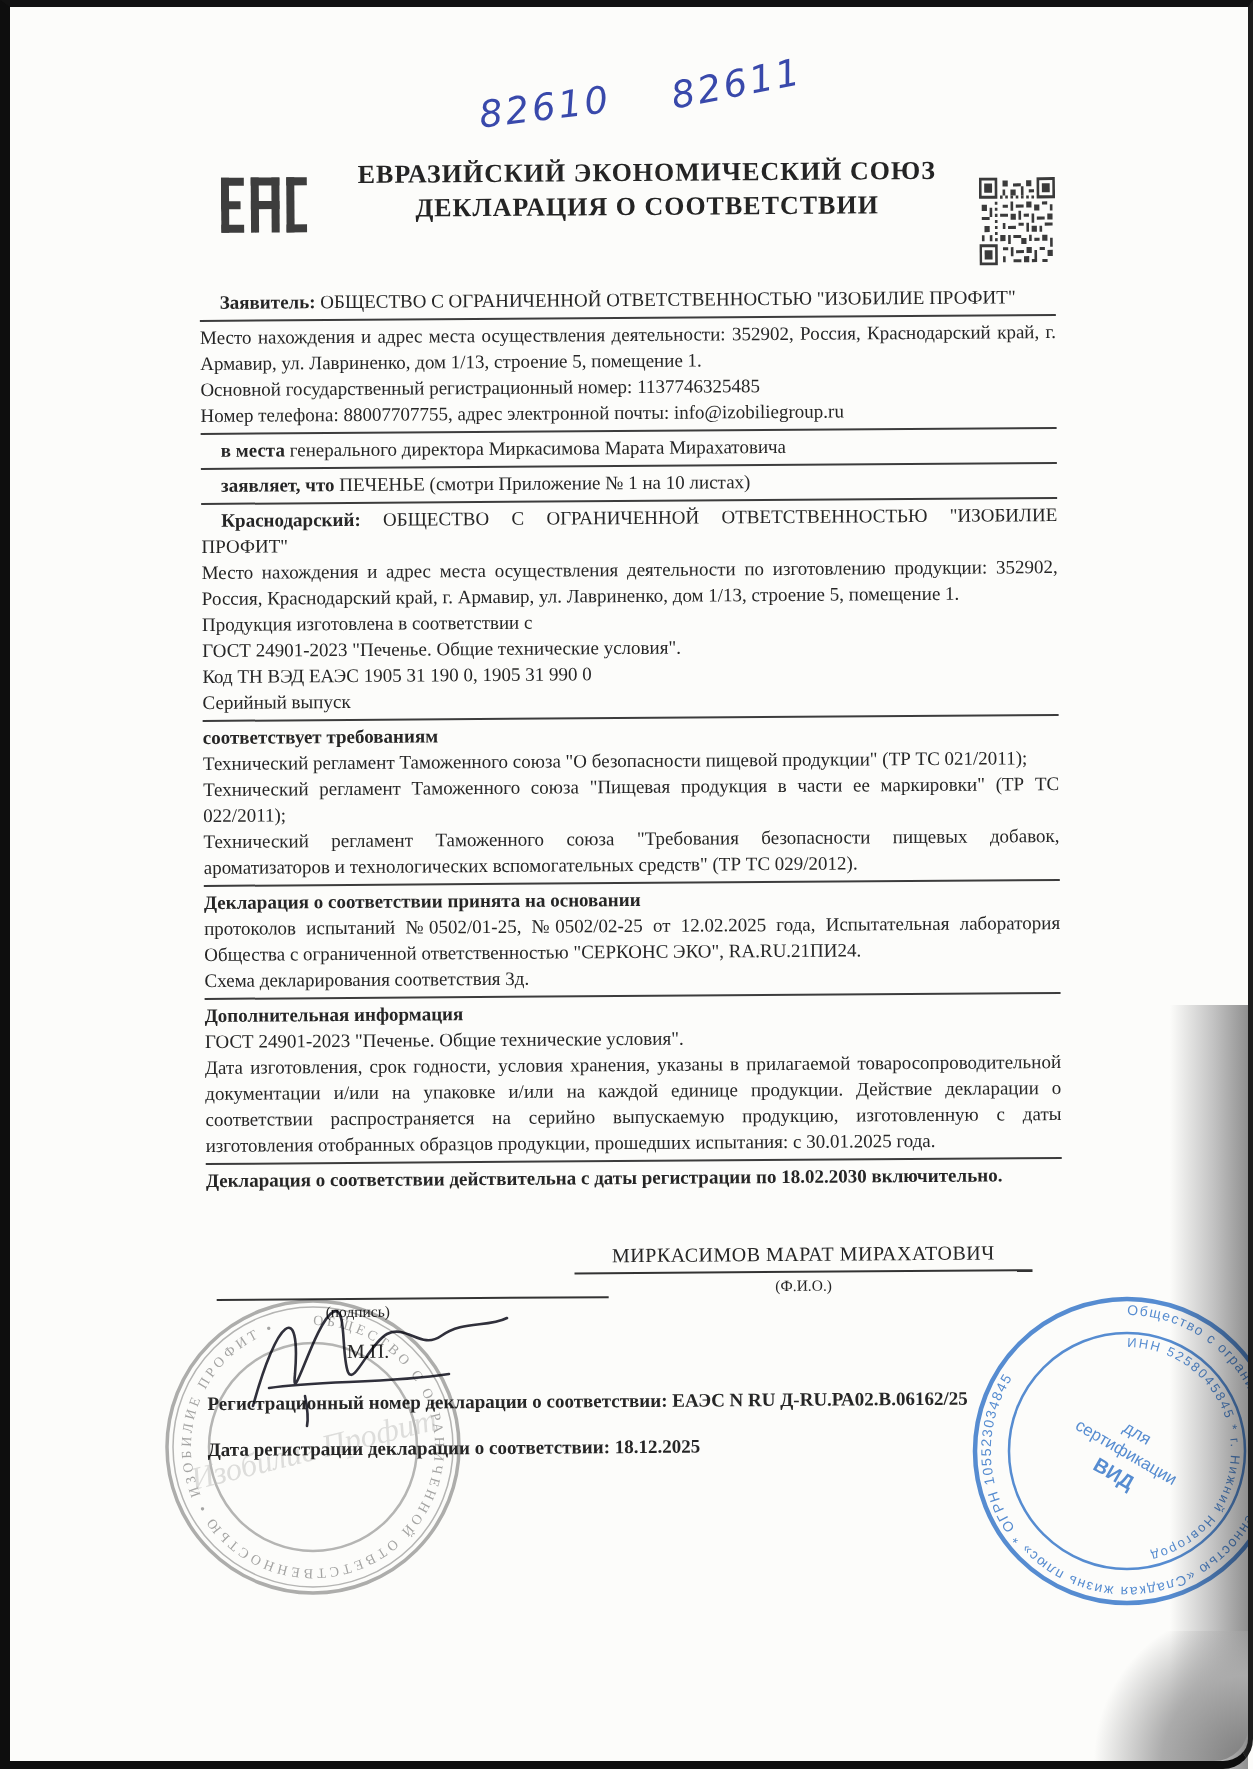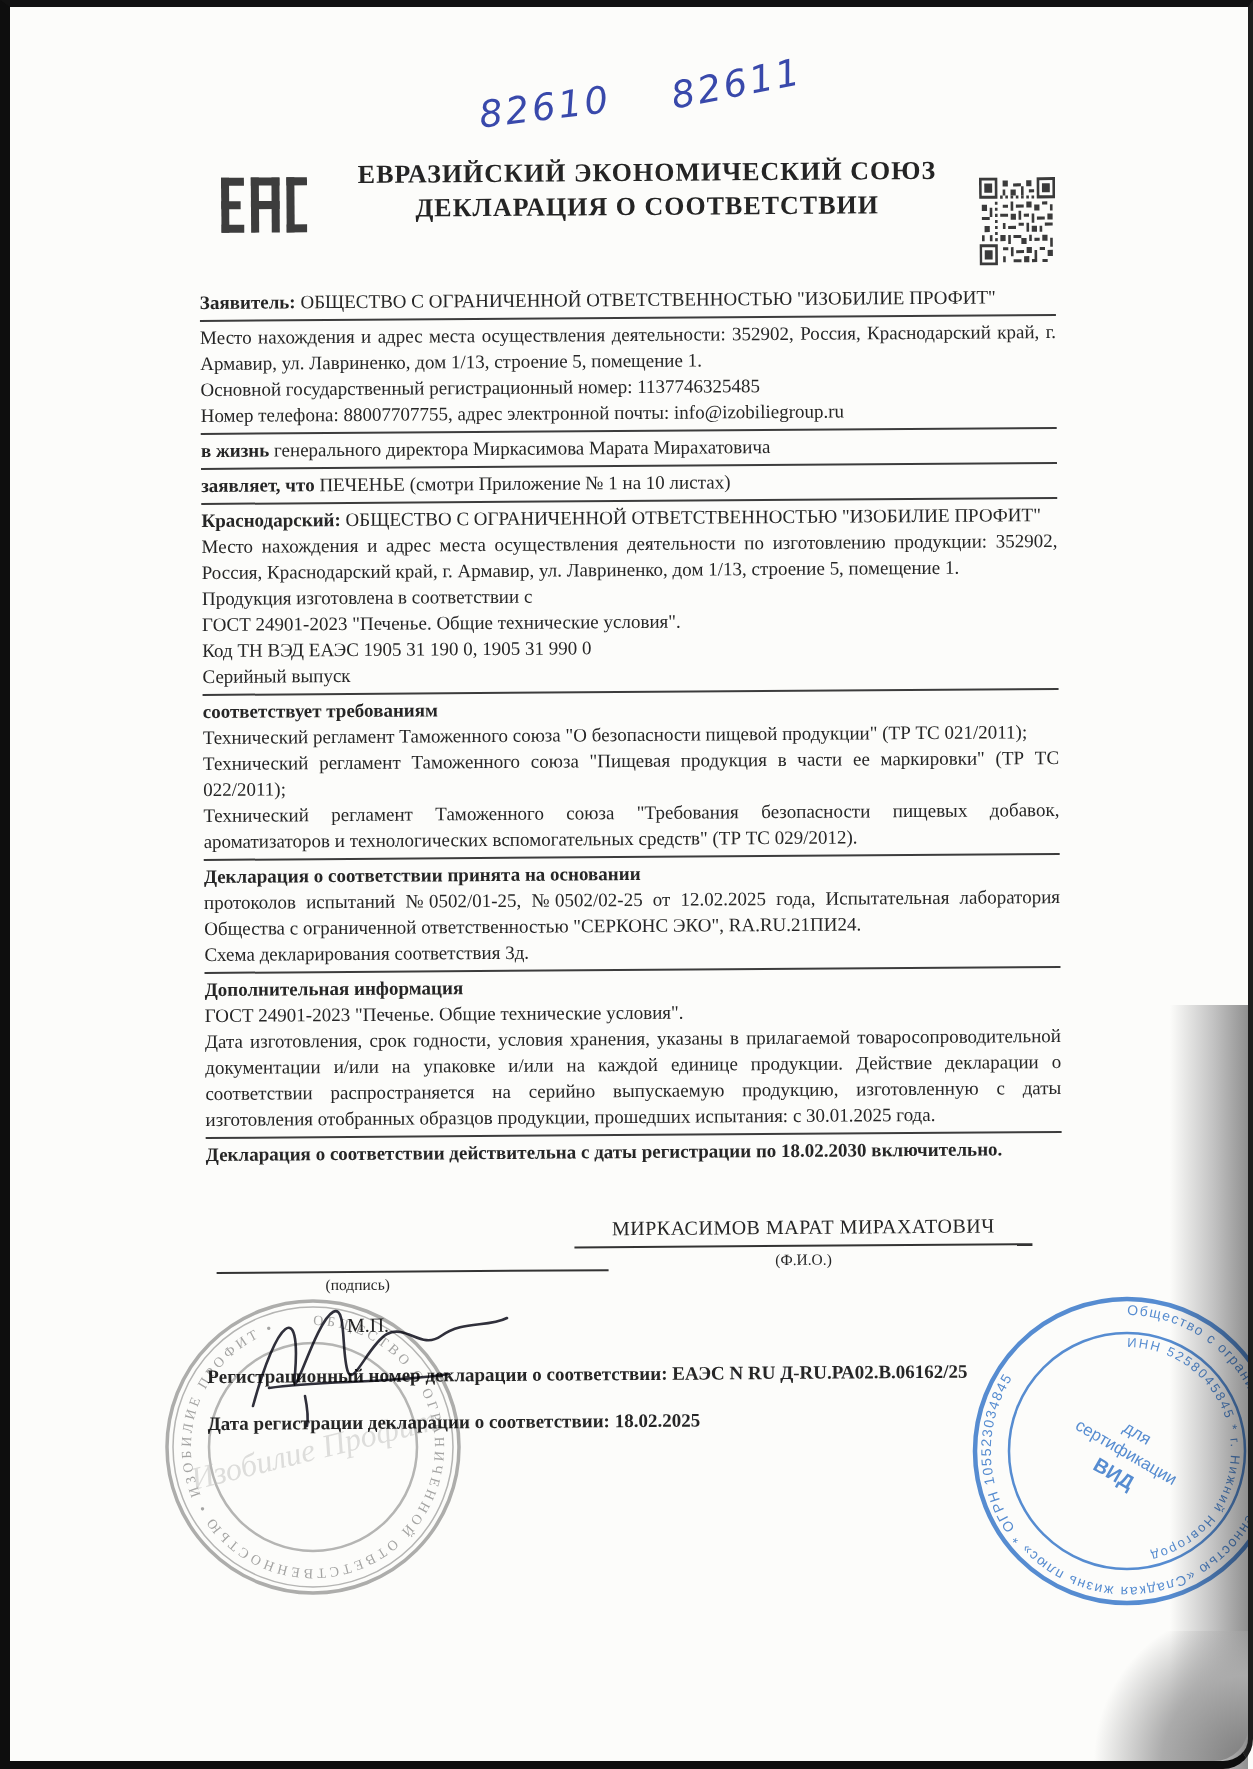--- a/index.html
+++ b/index.html
@@ -38,21 +38,21 @@
   .header{display:flex;margin-top:96px;margin-bottom:16px;}
   .eac-logo{flex:0 0 auto;margin-left:22px;margin-right:14px;}
   .titles{flex:1 1 auto;text-align:center;margin-top:2px;}
   .titles .t1,.titles .t2{
     font-weight:bold;font-size:26px;line-height:1.3;letter-spacing:1px;color:#242424;
   }
   .qr{flex:0 0 auto;margin-top:26px;margin-left:6px;}
   .sec{padding:3px 0 4px;text-align:justify;}
   .sec.rule{border-bottom:2px solid #3c3c3c;}
   .sec p{margin:0;}
-  .lbl{font-weight:bold;}
+  .lbl{font-weight:bold;margin-left:20px;}
   .bold{font-weight:bold;}
   .sig-row{position:relative;height:180px;margin-top:4px;}
   .sig-left{position:absolute;left:10px;top:0;width:392px;text-align:center;}
   .sig-left .line{height:96px;border-bottom:2px solid #333;}
   .sig-left .cap{font-size:15.5px;transform:translateX(-55px);margin-top:1px;}
   .sig-left .mp{font-size:20px;margin-top:16px;transform:translateX(-45px);}
   .sig-right{position:absolute;left:368px;top:42px;width:458px;text-align:center;}
   .sig-right .fio{font-size:20px;letter-spacing:0.5px;border-bottom:2px solid #333;padding-bottom:3px;}
   .sig-right .cap{font-size:15.5px;margin-top:2px;}
   .reg{margin-top:8px;font-weight:bold;}
@@ -124,21 +124,21 @@
         <span>ОБЩЕСТВО С ОГРАНИЧЕННОЙ ОТВЕТСТВЕННОСТЬЮ "ИЗОБИЛИЕ ПРОФИТ"</span></p>
     </div>
 
     <div class="sec rule">
       <p>Место нахождения и адрес места осуществления деятельности: 352902, Россия, Краснодарский край, г. Армавир, ул. Лавриненко, дом 1/13, строение 5, помещение 1.</p>
       <p>Основной государственный регистрационный номер: 1137746325485</p>
       <p>Номер телефона: 88007707755, адрес электронной почты: info@izobiliegroup.ru</p>
     </div>
 
     <div class="sec rule">
-      <p><span class="lbl">в жизнь</span><span> генерального директора Миркасимова Марата Мирахатовича</span></p>
+      <p><span class="lbl">в места</span><span> генерального директора Миркасимова Марата Мирахатовича</span></p>
     </div>
 
     <div class="sec rule">
       <p><span class="lbl">заявляет, что</span><span> ПЕЧЕНЬЕ (смотри Приложение № 1 на 10 листах)</span></p>
     </div>
 
     <div class="sec rule">
       <p><span class="lbl">Краснодарский:</span>
         <span>ОБЩЕСТВО С ОГРАНИЧЕННОЙ ОТВЕТСТВЕННОСТЬЮ "ИЗОБИЛИЕ ПРОФИТ"</span></p>
       <p>Место нахождения и адрес места осуществления деятельности по изготовлению продукции: 352902, Россия, Краснодарский край, г. Армавир, ул. Лавриненко, дом 1/13, строение 5, помещение 1.</p>
@@ -180,21 +180,21 @@
       <div class="sig-right">
         <div class="fio">МИРКАСИМОВ МАРАТ МИРАХАТОВИЧ</div>
         <div class="cap">(Ф.И.О.)</div>
       </div>
     </div>
 
     <p class="reg">
       <span>Регистрационный номер декларации о соответствии:</span><span> ЕАЭС N RU Д-RU.РА02.В.06162/25</span>
     </p>
     <p class="reg2">
-      <span>Дата регистрации декларации о соответствии:</span><span> 18.02.2025</span>
+      <span>Дата регистрации декларации о соответствии:</span><span> 18.12.2025</span>
     </p>
 
   </div>
 
   <svg class="stamp stamp-black" width="310" height="310" viewBox="0 0 310 310">
     <defs>
       <path id="bsRing" d="M155 33 a122 122 0 1 1 -0.2 0"></path>
     </defs>
     <circle cx="155" cy="155" r="146" fill="none" stroke="#7d7d7d" stroke-width="3.5"></circle>
     <circle cx="155" cy="155" r="140" fill="none" stroke="#8a8a8a" stroke-width="1.5"></circle>

